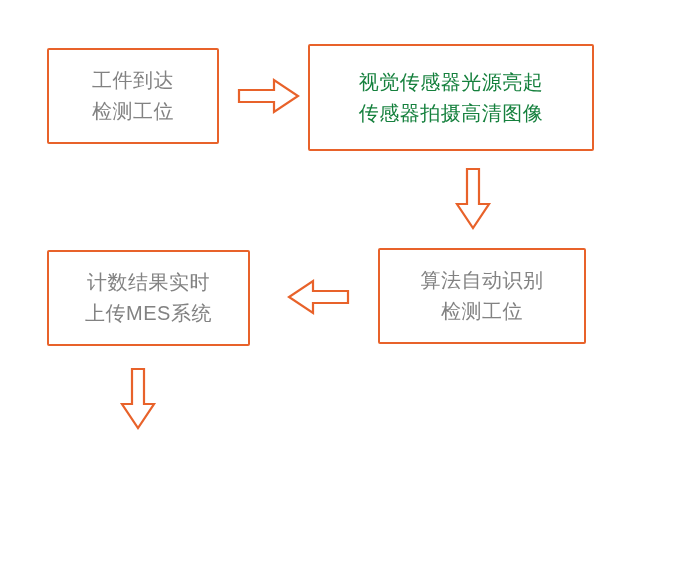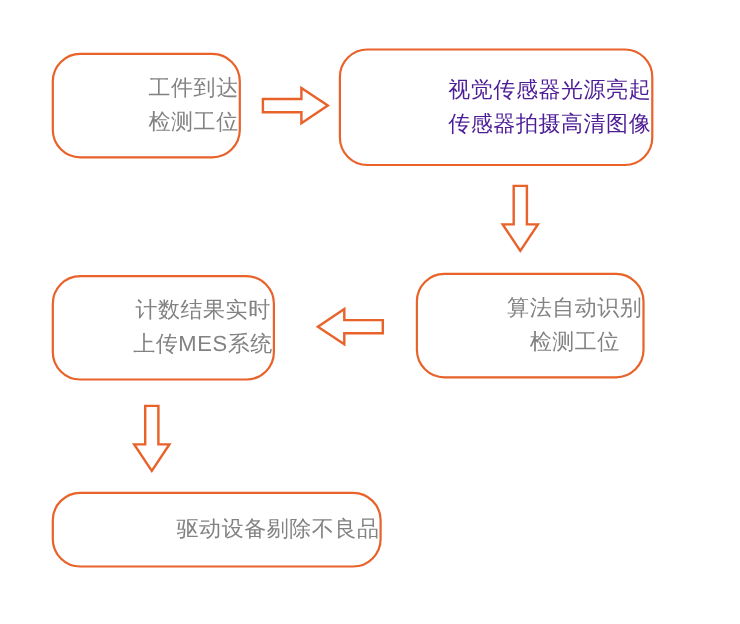--- a/index.html
+++ b/index.html
@@ -15,25 +15,25 @@
   }
   #canvas {
     position: relative;
     width: 673px;
     height: 567px;
   }
   .node {
     position: absolute;
     box-sizing: border-box;
     border: 2px solid #e8622a;
-    border-radius: 26px;
+    border-radius: 2px;
     background: #ffffff;
     display: flex;
     align-items: center;
-    justify-content: flex-end;
+    justify-content: center;
     text-align: center;
   }
   .node-label {
     color: #828282;
     font-size: 20px;
     line-height: 31px;
     letter-spacing: 0.5px;
     white-space: pre-line;
     font-family: "Liberation Sans", "DejaVu Sans", sans-serif;
   }
@@ -56,33 +56,30 @@
 </head>
 <body style="background: rgb(255, 255, 255);">
 
 <div id="canvas">
 
   <div class="node" id="n0" style="left: 47px; top: 48px; width: 172px; height: 96px; border-color: rgb(232, 98, 42); background: rgb(255, 255, 255);">
     <span class="node-label" style="color: rgb(130, 130, 130);">工件到达
 检测工位</span>
   </div>
   <div class="node" id="n1" style="left: 308px; top: 44px; width: 286px; height: 107px; border-color: rgb(232, 98, 42); background: rgb(255, 255, 255);">
-    <span class="node-label" style="color: #4c1d95;">视觉传感器光源亮起
+    <span class="node-label" style="color: #15803d;">视觉传感器光源亮起
 传感器拍摄高清图像</span>
   </div>
   <div class="node" id="n2" style="left: 378px; top: 248px; width: 208px; height: 96px; border-color: rgb(232, 98, 42); background: rgb(255, 255, 255);">
     <span class="node-label" style="color: rgb(130, 130, 130);">算法自动识别
 检测工位</span>
   </div>
   <div class="node" id="n3" style="left: 47px; top: 250px; width: 203px; height: 96px; border-color: rgb(232, 98, 42); background: rgb(255, 255, 255);">
     <span class="node-label" style="color: rgb(130, 130, 130);">计数结果实时
 上传MES系统</span>
-  </div>
-  <div class="node" id="n4" style="left: 47px; top: 447px; width: 300px; height: 69px; border-color: rgb(232, 98, 42); background: rgb(255, 255, 255);">
-    <span class="node-label" style="color: rgb(130, 130, 130);">驱动设备剔除不良品</span>
   </div>
 
   <div class="arrow" id="a0" style="left: 238px; top: 76px; width: 62px; height: 40px;">
     <svg viewBox="0 0 62 40" width="62" height="40" aria-hidden="true">
       <path d="M1 14 L36 14 L36 4 L60 20 L36 36 L36 26 L1 26 Z" style="stroke: rgb(232, 98, 42);"></path>
     </svg>
   </div>
   <div class="arrow" id="a1" style="left: 453px; top: 168px; width: 40px; height: 62px;">
     <svg viewBox="0 0 40 62" width="40" height="62" aria-hidden="true">
       <path d="M14 1 L26 1 L26 36 L36 36 L20 60 L4 36 L14 36 Z" style="stroke: rgb(232, 98, 42);"></path>

